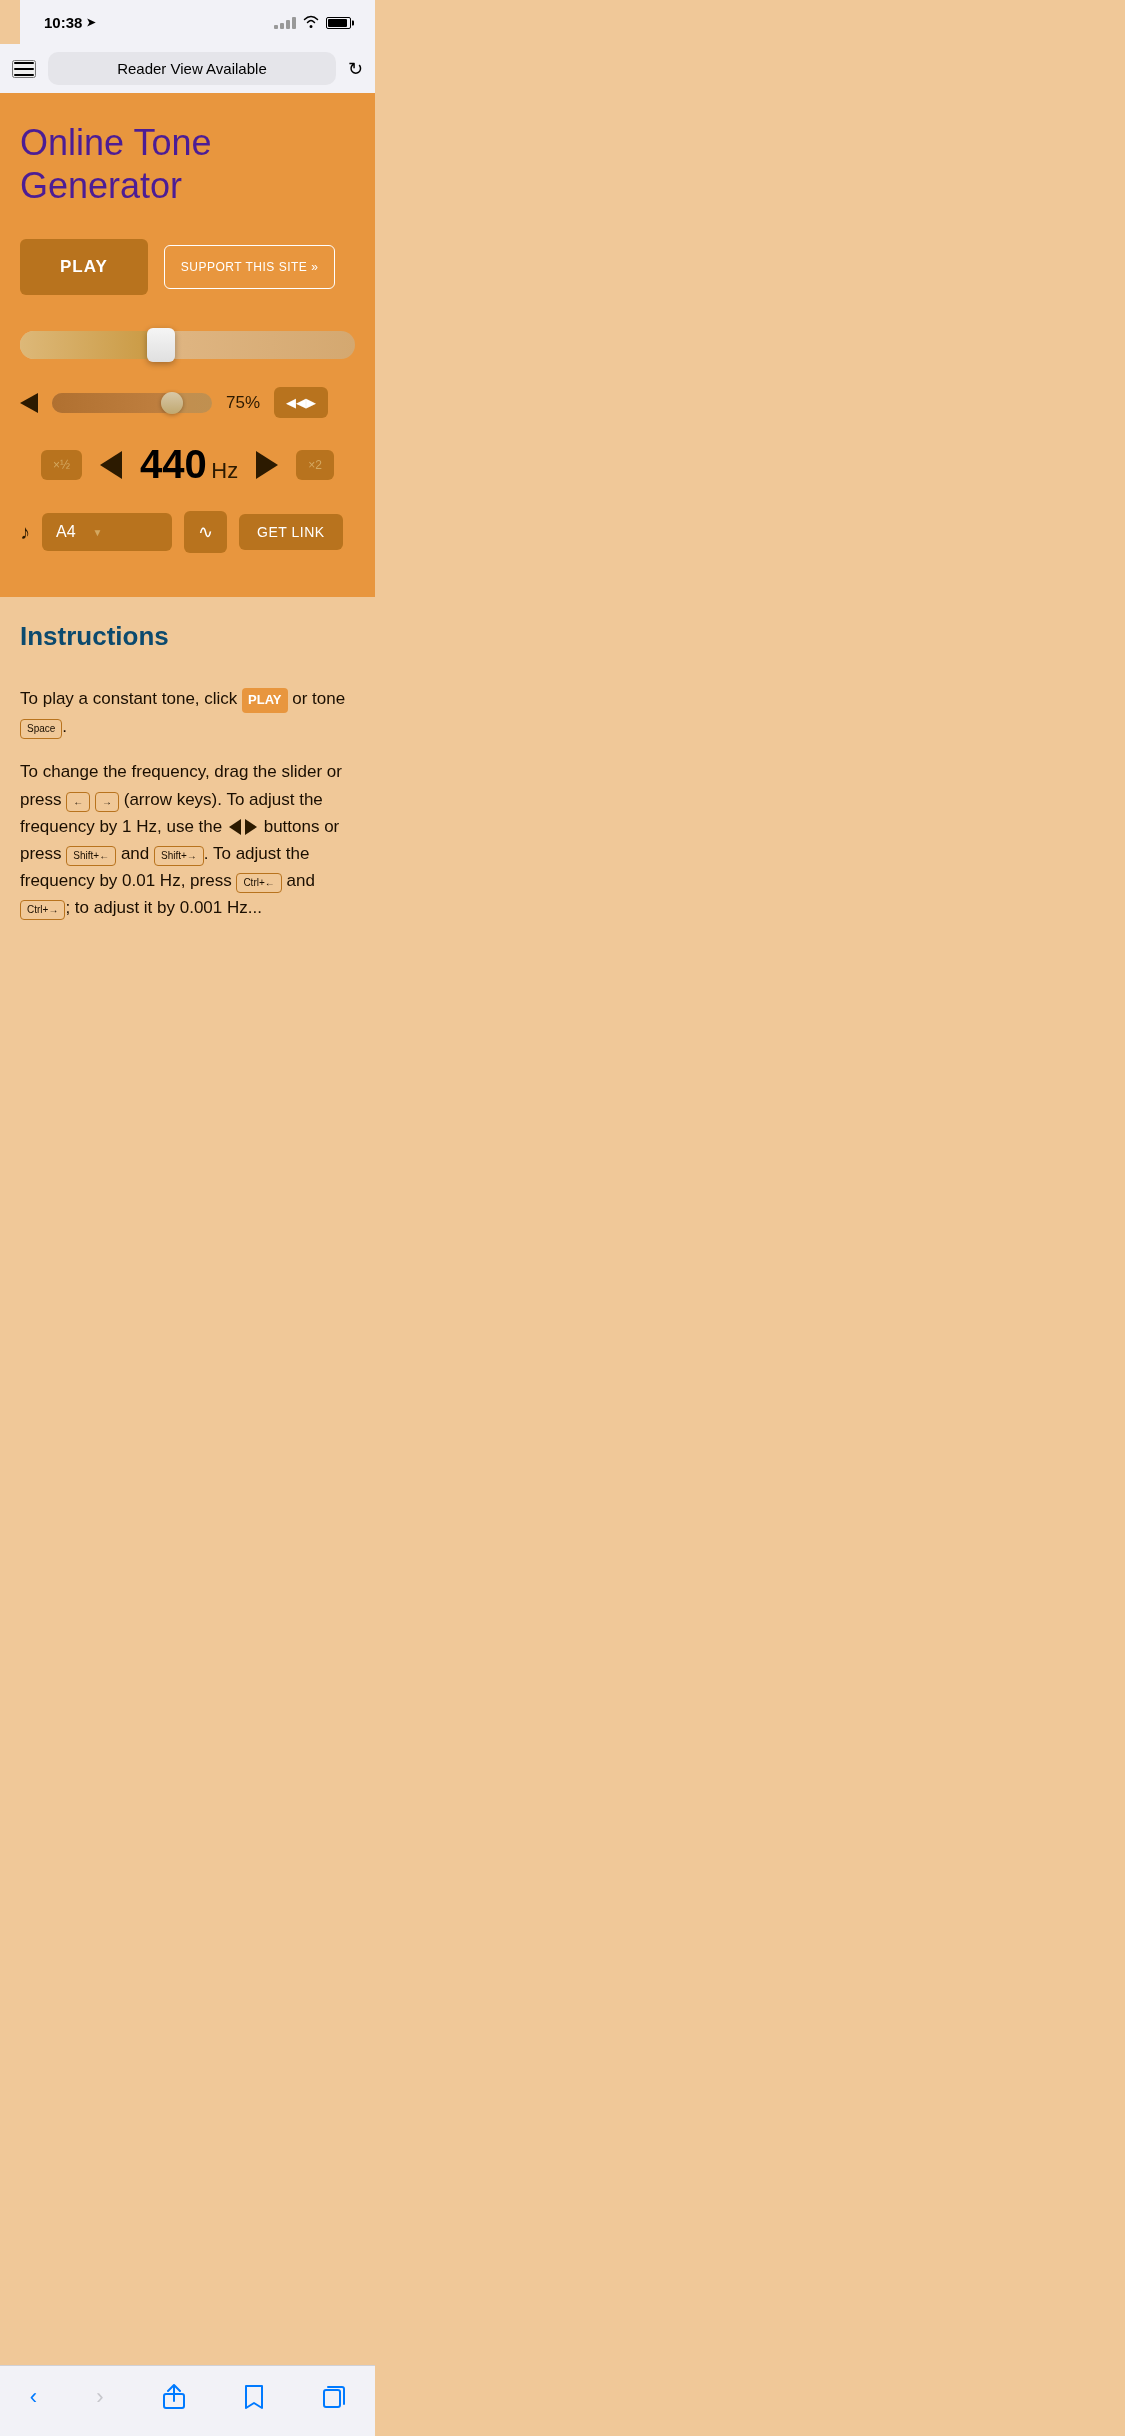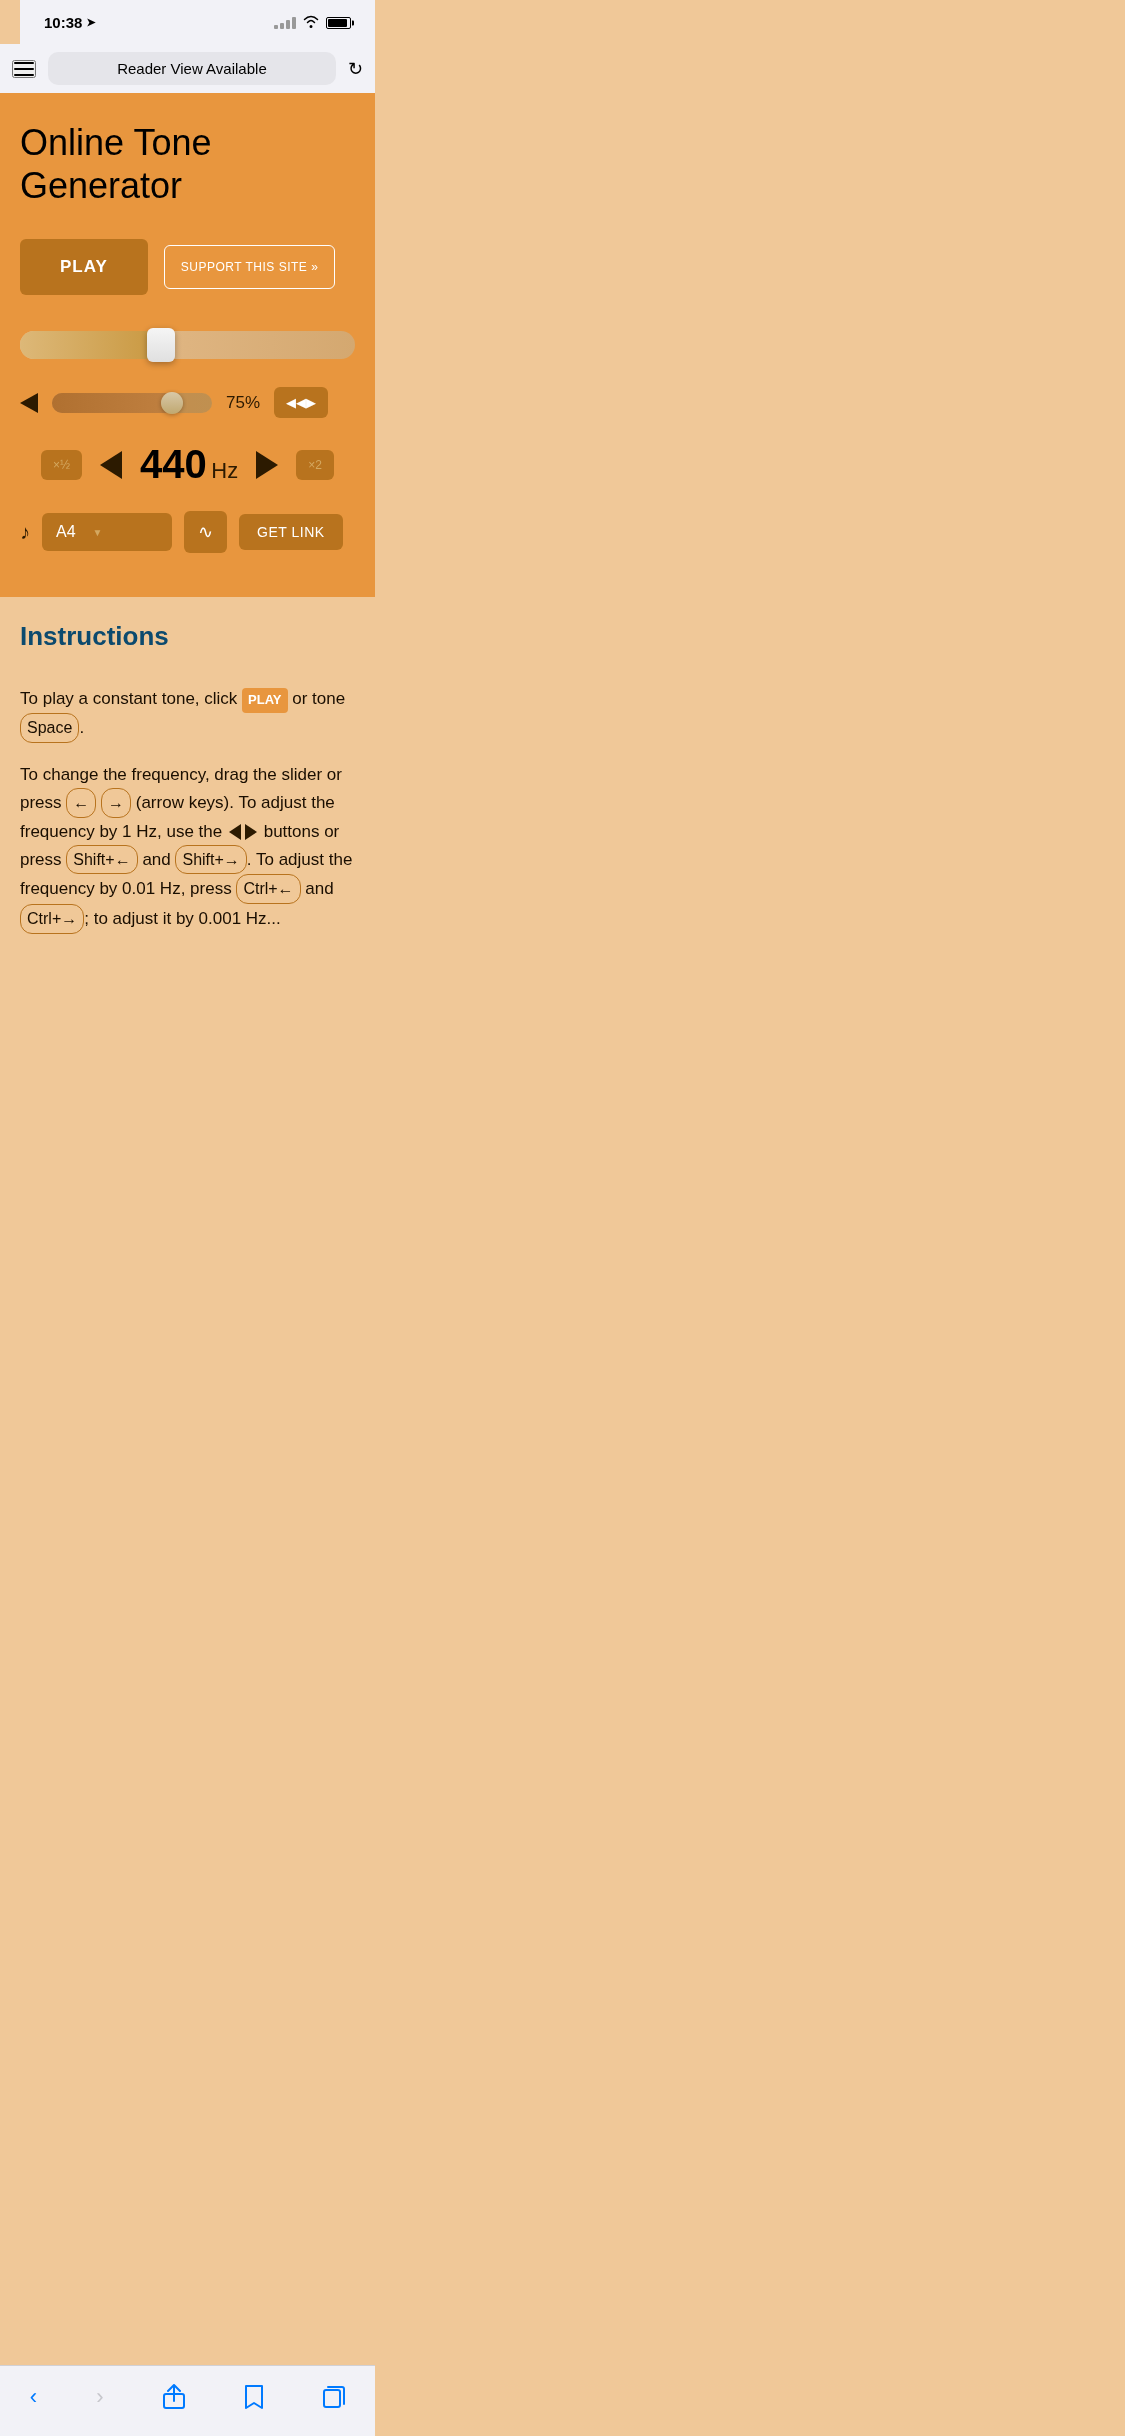--- a/index.html
+++ b/index.html
@@ -86,21 +86,21 @@
       transform: rotate(0deg);
     }
 
     
     .main-content {
       background: #e8963e;
       padding: 28px 20px 24px;
     }
 
     .page-title {
-      color: #000000;
+      color: #4c1d95;
       font-size: 36px;
       font-weight: 300;
       line-height: 1.2;
       margin-bottom: 32px;
     }
 
     
     .buttons-row {
       display: flex;
       gap: 16px;
@@ -343,23 +343,23 @@
       background: #e8963e;
       color: #fff;
       padding: 2px 6px;
       border-radius: 4px;
       font-size: 13px;
       font-weight: 600;
     }
     .kbd {
       display: inline-block;
       border: 1.5px solid #b8731e;
-      border-radius: 12px;
+      border-radius: 4px;
       padding: 1px 6px;
-      font-size: 16px;
+      font-size: 10px;
       color: #1a0e00;
       background: transparent;
     }
     .small-arrow-left {
       display: inline-block;
       width: 0; height: 0;
       border-top: 8px solid transparent;
       border-bottom: 8px solid transparent;
       border-right: 12px solid #2c1a00;
       vertical-align: middle;

